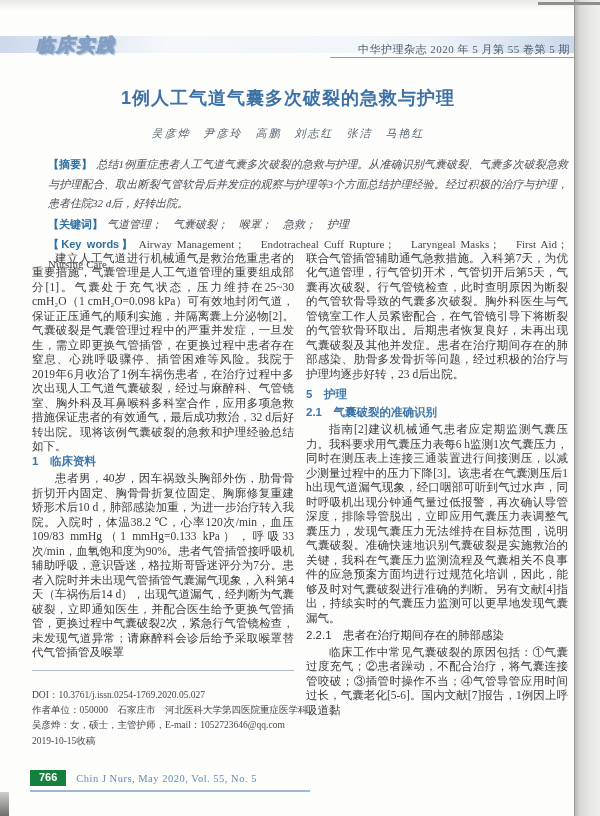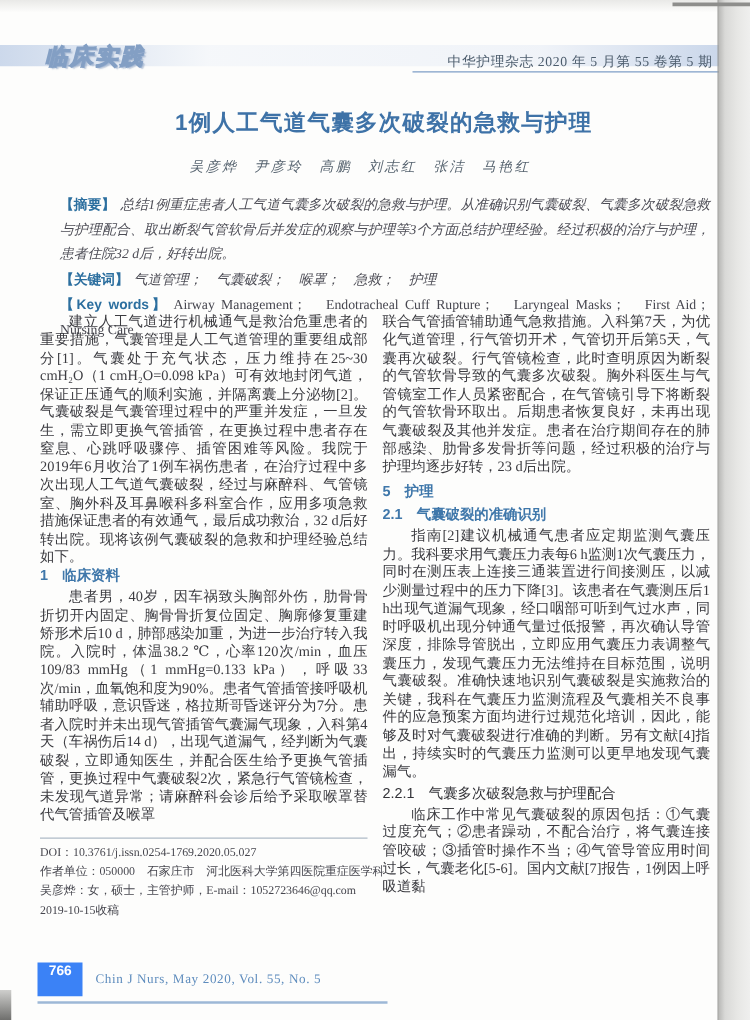--- a/index.html
+++ b/index.html
@@ -30,21 +30,21 @@
     font-size:18px;font-weight:bold;font-style:italic;letter-spacing:2px;
     color:#ccdaec;-webkit-text-stroke:1px #839fc4;
     text-shadow:1px 1px 0 #9fb4d2,2px 2px 1px rgba(120,145,180,.45);
   }
   .journal{font-size:11px;color:#4d5d6d;padding-top:5px;letter-spacing:.5px;}
   .header-rule{position:absolute;top:57px;left:330px;width:246px;height:1px;background:#7f9ec6;}
   
   .title{
     position:absolute;top:86px;left:0;width:576px;text-align:center;margin:0;
     font-family:"Liberation Sans","DejaVu Sans",sans-serif;
-    font-size:18px;font-weight:bold;color:#3e72a7;letter-spacing:1px;padding-left:19px;
+    font-size:18px;font-weight:bold;color:#3e72a7;letter-spacing:1px;
   }
   .authors{
     position:absolute;top:126px;left:0;width:576px;text-align:center;
     font-style:italic;font-size:11px;color:#55626e;letter-spacing:2px;
   }
   
   .front{position:absolute;top:155px;left:36px;width:532px;font-size:11px;line-height:1.78;}
   .front p{margin:0 0 1px 12px;font-style:italic;color:#4c4c55;text-align:justify;}
   .front .lab{font-style:normal;font-weight:bold;color:#2c6f9f;font-family:"Liberation Sans","DejaVu Sans",sans-serif;margin-right:4px;}
   .front .en{font-style:normal;color:#474750;}
@@ -58,34 +58,34 @@
     font-weight:bold;color:#3f77aa;font-size:11.5px;
     margin:6px 0 3px 0;
   }
   .h3{
     font-family:"Liberation Sans","DejaVu Sans",sans-serif;
     color:#333338;font-size:11.5px;margin:3px 0 2px 0;font-weight:normal;
   }
   .h2.first{margin-top:0;}
   
   .footnote{
-    margin-top:10px;padding-top:5px;border-top:1px solid #aebac6;
+    margin-top:10px;padding-top:17px;border-top:1px solid #aebac6;
     font-size:9.5px;line-height:1.62;color:#46464e;text-align:left;
   }
   .footnote div{white-space:nowrap;}
   
   .footer{
     position:absolute;left:30px;top:770px;width:280px;
     display:flex;align-items:center;gap:10px;
     border-bottom:2px solid #9db8d6;padding-bottom:4px;
   }
   .page-badge{
-    background:#3b82f6;color:#ffffff;
+    background:#15803d;color:#ffffff;
     font-family:"Liberation Sans","DejaVu Sans",sans-serif;
-    font-size:11px;font-weight:bold;padding:1px 9px 14px 9px;
+    font-size:11px;font-weight:bold;padding:1px 9px 3px 9px;
   }
   .citation{color:#5e8cbd;font-size:10.5px;letter-spacing:.5px;}
 </style>
 </head>
 <body>
 
 <div class="page">
 
   <div class="band"></div>
   <div class="scan-top-fade"></div>
@@ -115,21 +115,21 @@
         <div>作者单位：050000　石家庄市　河北医科大学第四医院重症医学科</div>
         <div>吴彦烨：女，硕士，主管护师，E-mail：1052723646@qq.com</div>
         <div>2019-10-15收稿</div>
       </div>
     </div>
     <div class="col">
       <p class="noindent">联合气管插管辅助通气急救措施。入科第7天，为优化气道管理，行气管切开术，气管切开后第5天，气囊再次破裂。行气管镜检查，此时查明原因为断裂的气管软骨导致的气囊多次破裂。胸外科医生与气管镜室工作人员紧密配合，在气管镜引导下将断裂的气管软骨环取出。后期患者恢复良好，未再出现气囊破裂及其他并发症。患者在治疗期间存在的肺部感染、肋骨多发骨折等问题，经过积极的治疗与护理均逐步好转，23 d后出院。</p>
       <div class="h2">5　护理</div>
       <div class="h2" style="margin-top:2px">2.1　气囊破裂的准确识别</div>
       <p>指南[2]建议机械通气患者应定期监测气囊压力。我科要求用气囊压力表每6 h监测1次气囊压力，同时在测压表上连接三通装置进行间接测压，以减少测量过程中的压力下降[3]。该患者在气囊测压后1 h出现气道漏气现象，经口咽部可听到气过水声，同时呼吸机出现分钟通气量过低报警，再次确认导管深度，排除导管脱出，立即应用气囊压力表调整气囊压力，发现气囊压力无法维持在目标范围，说明气囊破裂。准确快速地识别气囊破裂是实施救治的关键，我科在气囊压力监测流程及气囊相关不良事件的应急预案方面均进行过规范化培训，因此，能够及时对气囊破裂进行准确的判断。另有文献[4]指出，持续实时的气囊压力监测可以更早地发现气囊漏气。</p>
-      <div class="h3">2.2.1　气囊多次破裂急救与护理配合</div>
+      <div class="h3">2.2.1　患者在治疗期间存在的肺部感染</div>
       <p>临床工作中常见气囊破裂的原因包括：①气囊过度充气；②患者躁动，不配合治疗，将气囊连接管咬破；③插管时操作不当；④气管导管应用时间过长，气囊老化[5-6]。国内文献[7]报告，1例因上呼吸道黏</p>
     </div>
   </div>
 
   <div class="footer">
     <span class="page-badge">766</span>
     <span class="citation">Chin J Nurs, May 2020, Vol. 55, No. 5</span>
   </div>
 
   <div class="scan-right"></div>

